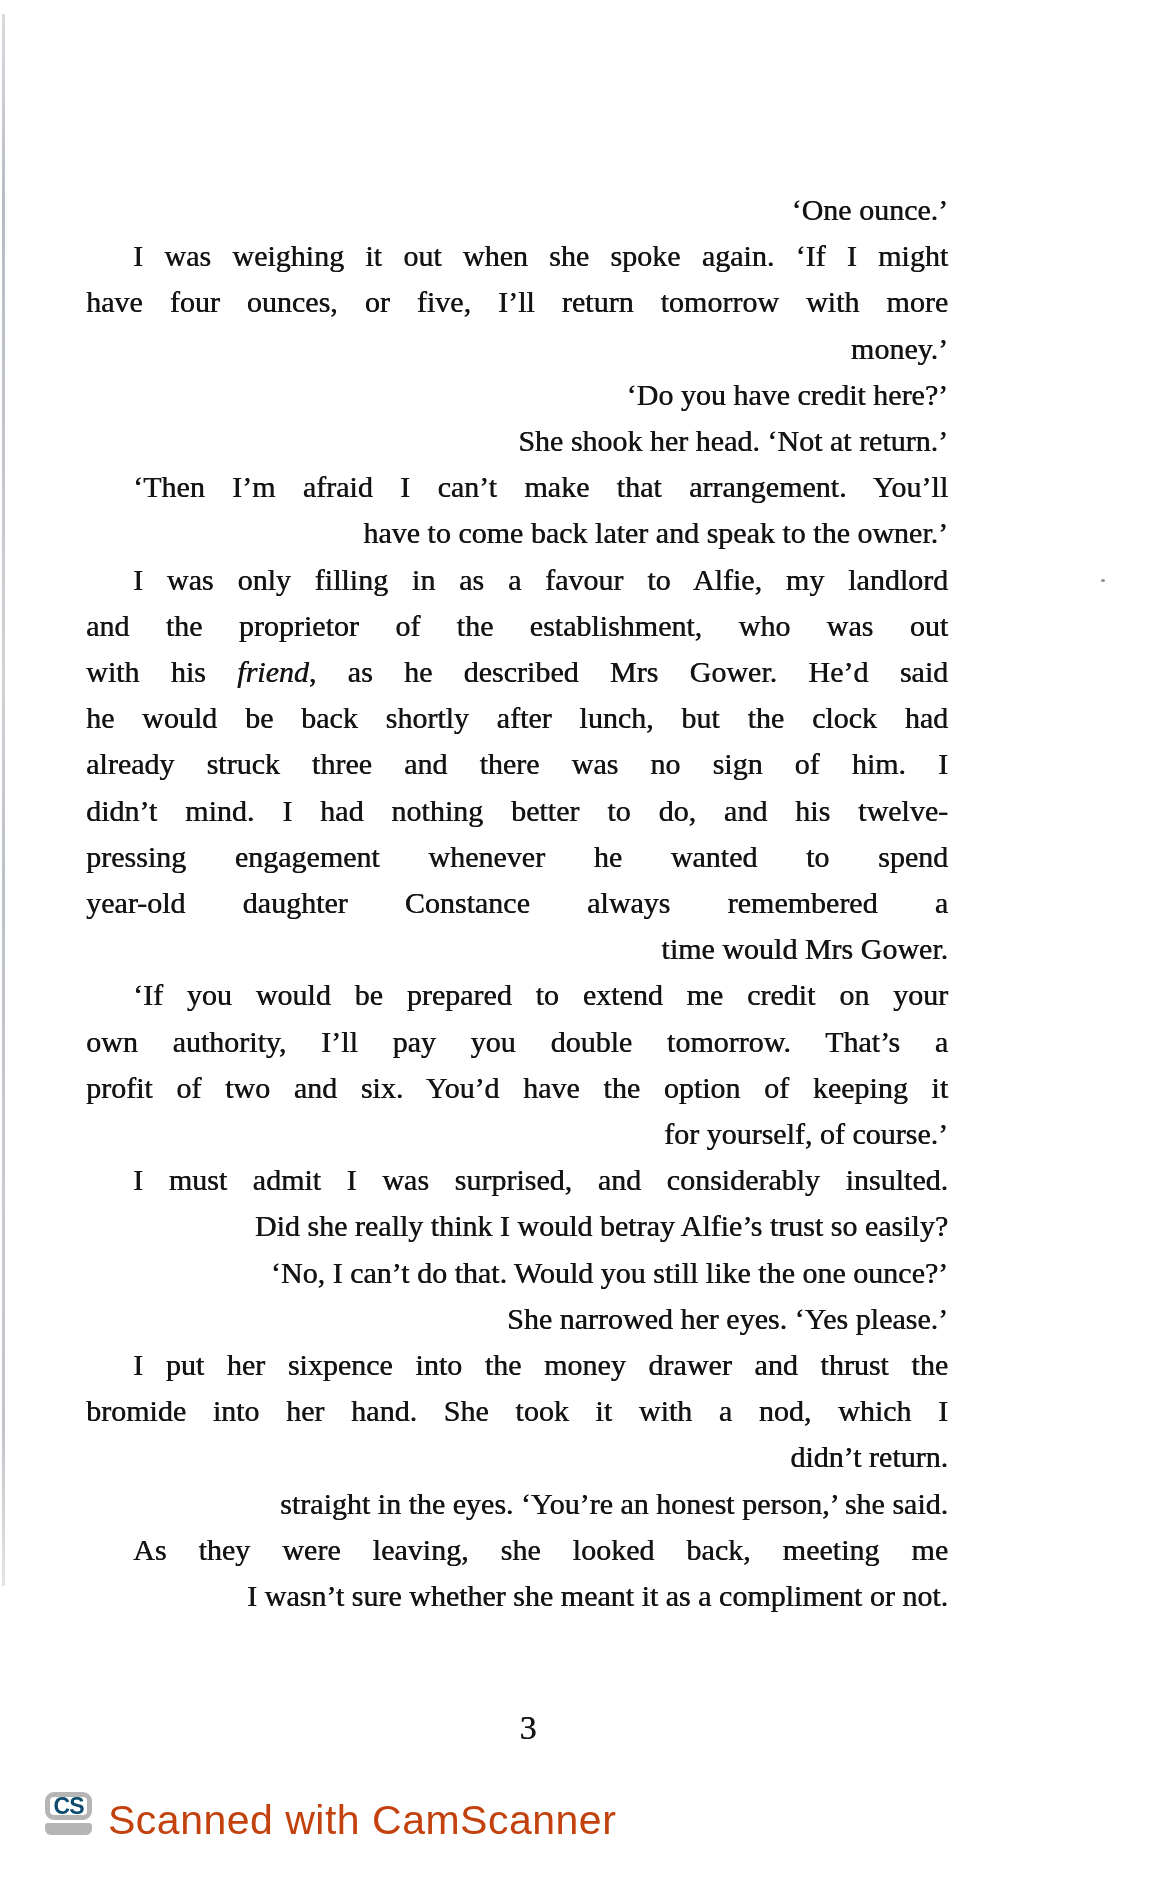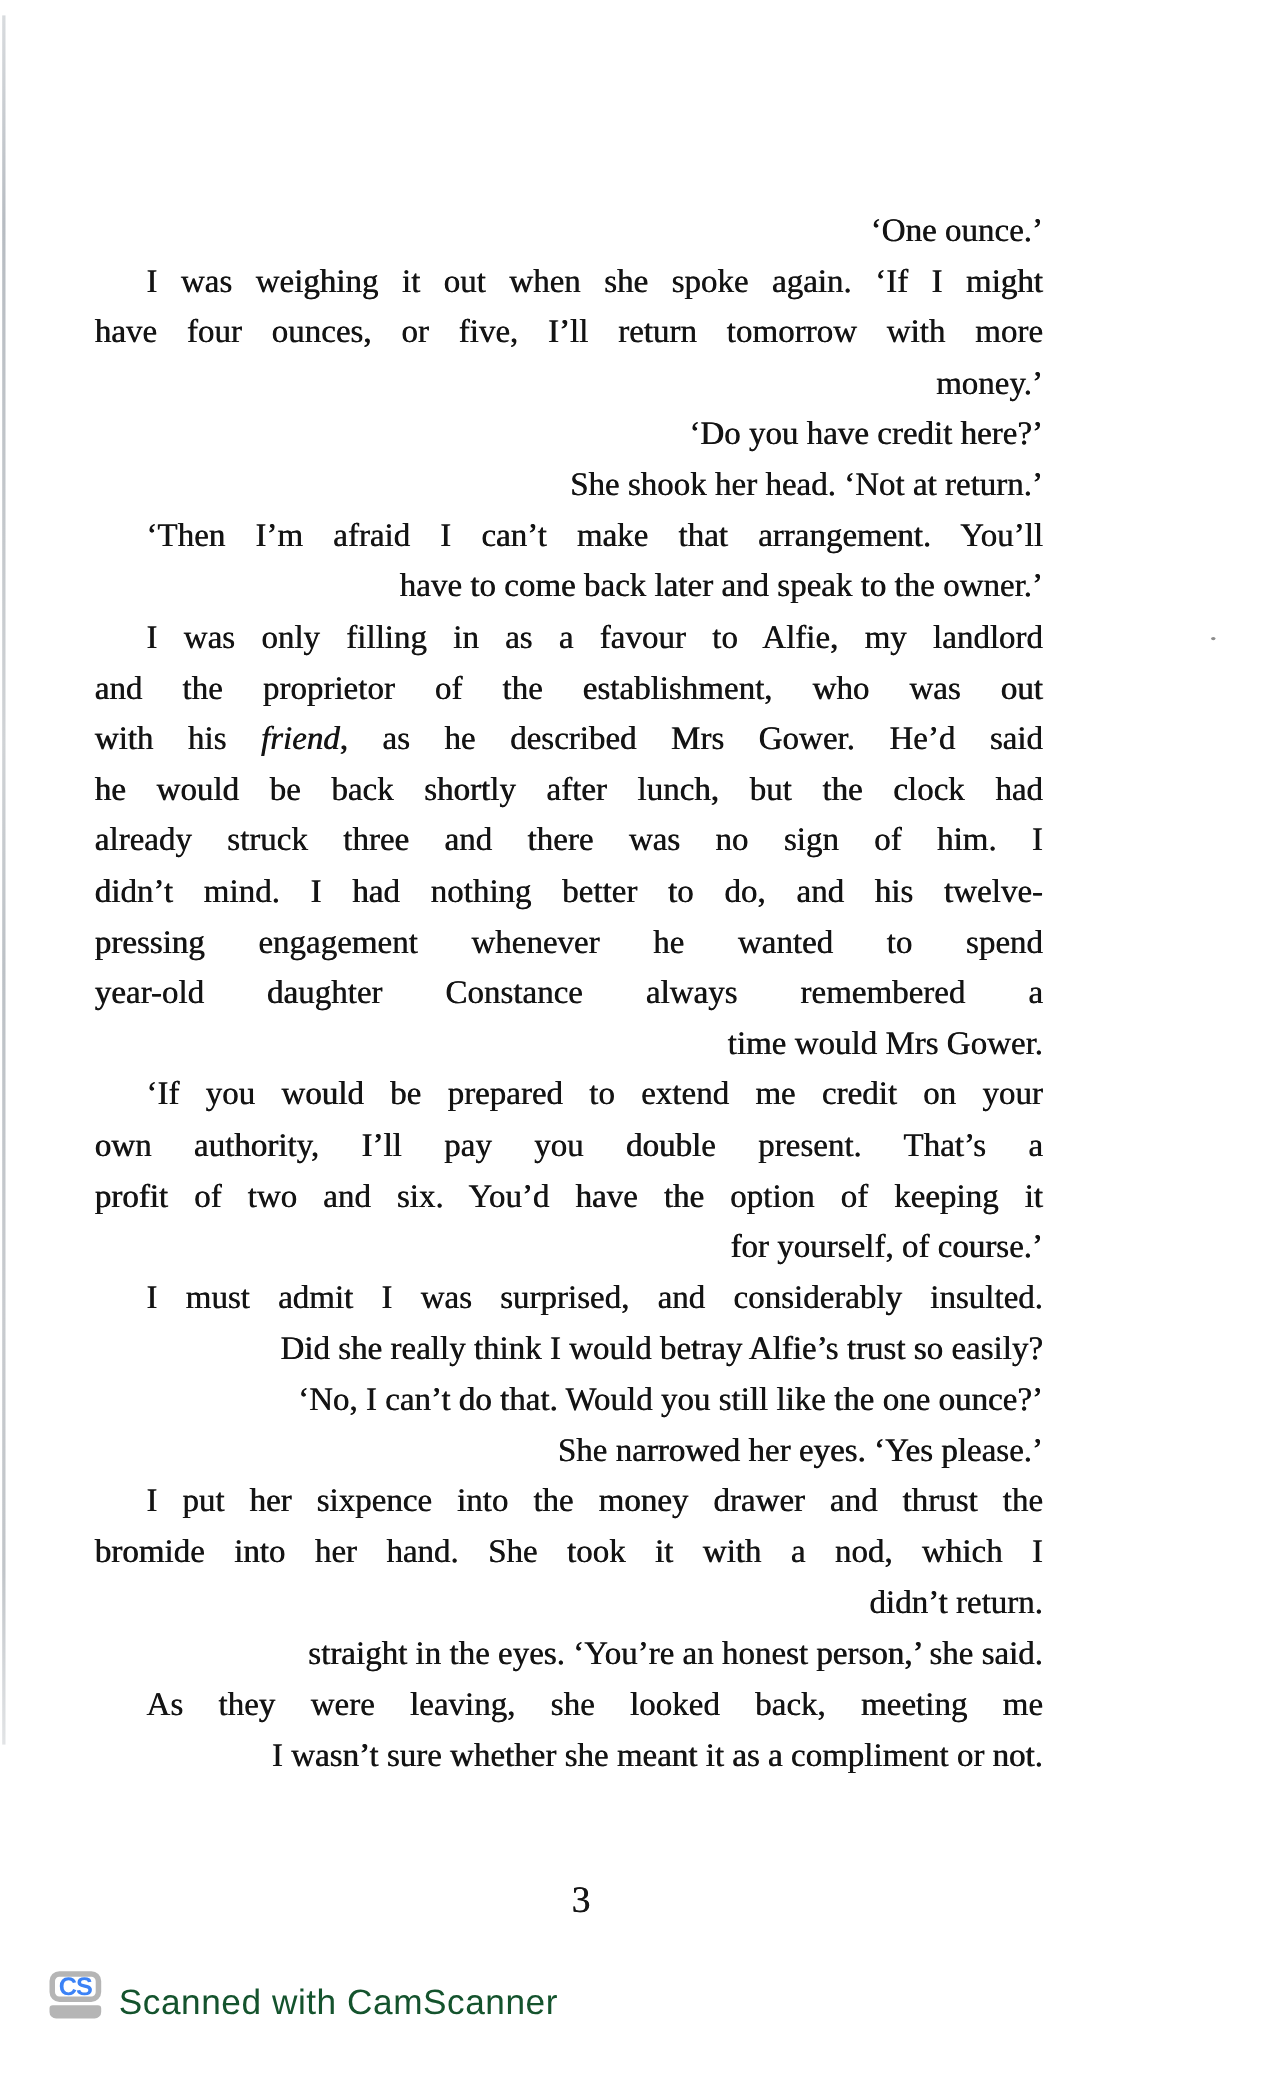--- a/index.html
+++ b/index.html
@@ -105,33 +105,33 @@
     border: 5px solid #b5b5b5;
     border-radius: 9px;
     background: #ffffff;
     display: flex;
     align-items: center;
     justify-content: center;
     font-family: "Liberation Sans", "DejaVu Sans", sans-serif;
     font-weight: bold;
     font-size: 23px;
     letter-spacing: -1px;
-    color: #3b82f6;
+    color: #0c4a6e;
   }
   .cs-tray {
     width: 47px;
     height: 12px;
     margin-top: 3px;
     background: #b5b5b5;
     border-radius: 3px 3px 6px 6px;
   }
   .cs-label {
     font-family: "Liberation Sans", "DejaVu Sans", sans-serif;
-    font-size: 32px;
-    color: #14532d;
+    font-size: 41px;
+    color: #c2410c;
     letter-spacing: 0.5px;
     white-space: nowrap;
   }
 </style>
 </head>
 <body>
 
 <div class="page">
 
   <div class="edge-line"></div>
@@ -149,21 +149,21 @@
       <div class="line justify indent"><span>I was only filling in as a favour to Alfie, my landlord</span></div>
       <div class="line justify"><span>and the proprietor of the establishment, who was out</span></div>
       <div class="line justify"><span>with his </span><span class="italic">friend</span><span>, as he described Mrs Gower. He’d said</span></div>
       <div class="line justify"><span>he would be back shortly after lunch, but the clock had</span></div>
       <div class="line justify"><span>already struck three and there was no sign of him. I</span></div>
       <div class="line justify"><span>didn’t mind. I had nothing better to do, and his twelve-</span></div>
       <div class="line justify"><span>pressing engagement whenever he wanted to spend</span></div>
       <div class="line justify"><span>year-old daughter Constance always remembered a</span></div>
       <div class="line plain"><span>time would Mrs Gower.</span></div>
       <div class="line justify indent"><span>‘If you would be prepared to extend me credit on your</span></div>
-      <div class="line justify"><span>own authority, I’ll pay you double present. That’s a</span></div>
+      <div class="line justify"><span>own authority, I’ll pay you double tomorrow. That’s a</span></div>
       <div class="line justify"><span>profit of two and six. You’d have the option of keeping it</span></div>
       <div class="line plain"><span>for yourself, of course.’</span></div>
       <div class="line justify indent"><span>I must admit I was surprised, and considerably insulted.</span></div>
       <div class="line plain"><span>Did she really think I would betray Alfie’s trust so easily?</span></div>
       <div class="line plain indent"><span>‘No, I can’t do that. Would you still like the one ounce?’</span></div>
       <div class="line plain indent"><span>She narrowed her eyes. ‘Yes please.’</span></div>
       <div class="line justify indent"><span>I put her sixpence into the money drawer and thrust the</span></div>
       <div class="line justify"><span>bromide into her hand. She took it with a nod, which I</span></div>
       <div class="line plain"><span>didn’t return.</span></div>
       <div class="line plain"><span>straight in the eyes. ‘You’re an honest person,’ she said.</span></div>

